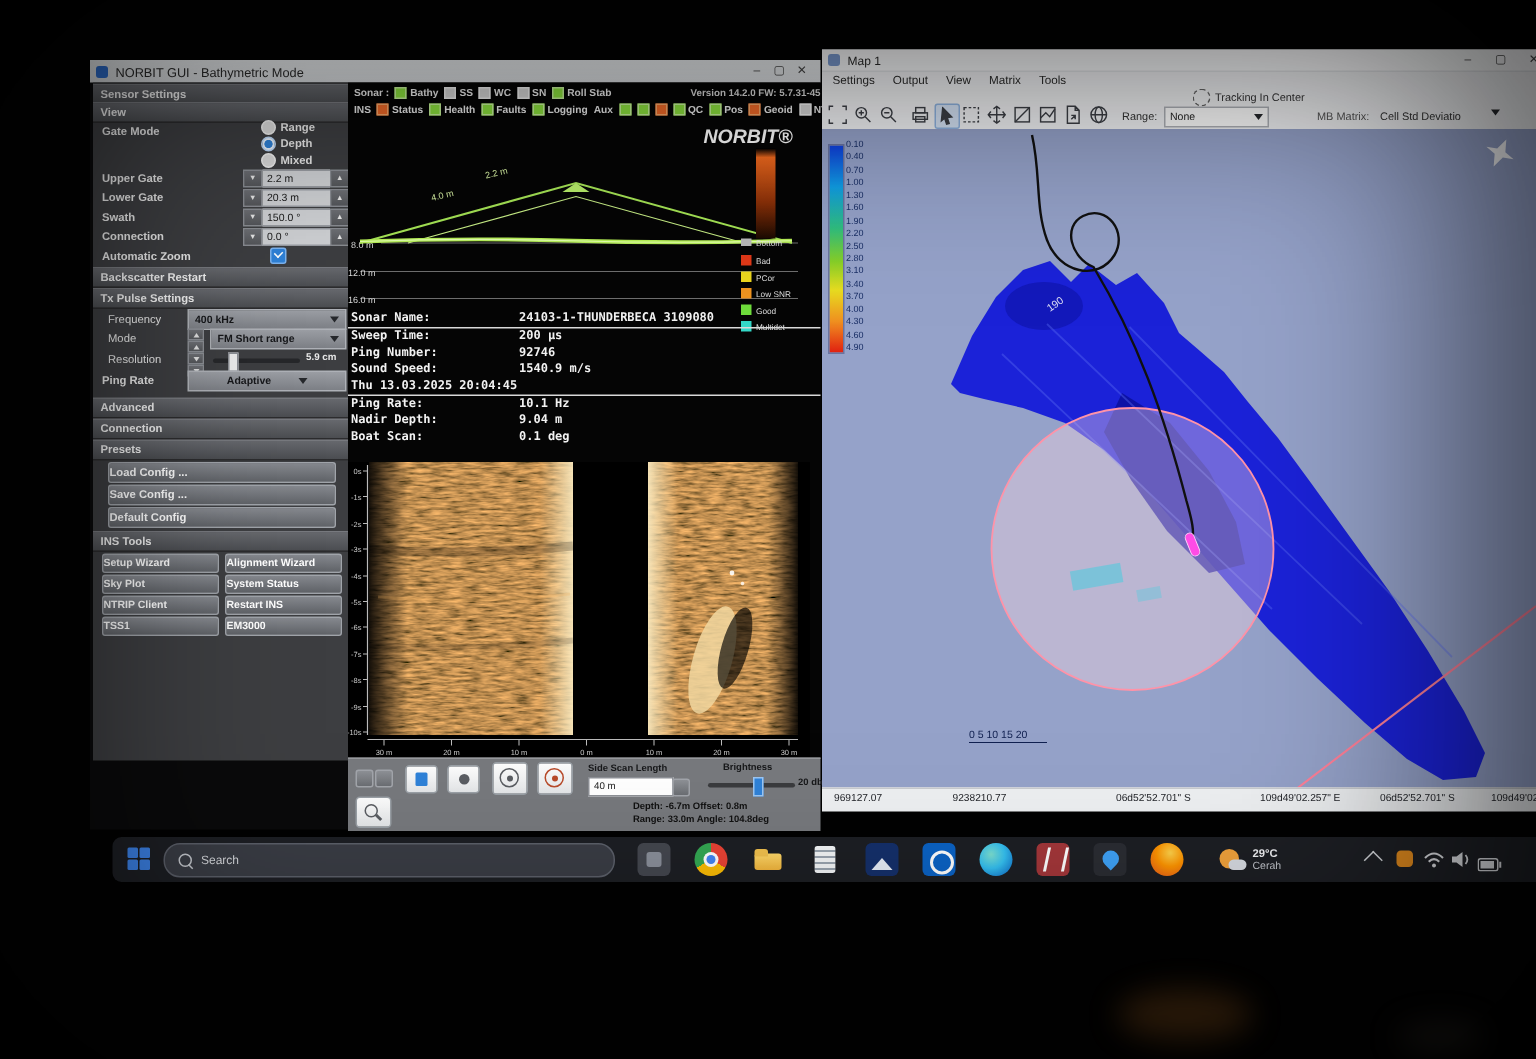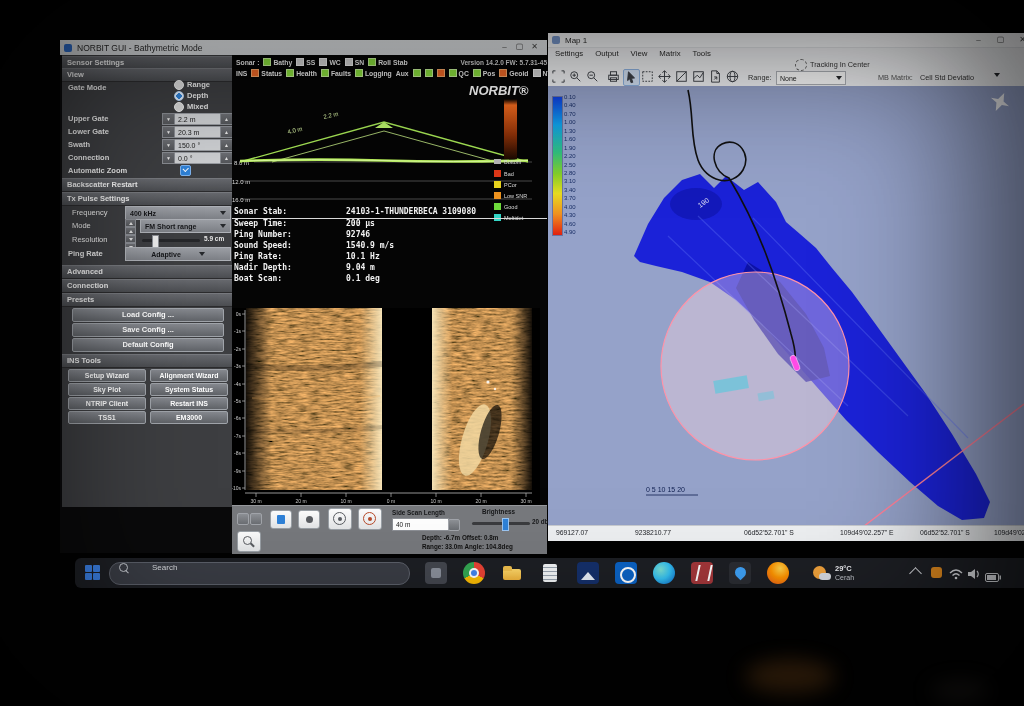--- a/index.html
+++ b/index.html
@@ -19,21 +19,21 @@
   .lbl{position:absolute;font-size:7.5px;font-weight:bold;color:#e9e9e9;white-space:nowrap;}
   .radio{position:absolute;width:8px;height:8px;border-radius:50%;background:#dcdcdc;border:1px solid #f2f2f2;}
   .radio.true{background:radial-gradient(circle at 50% 50%,#2f82d8 0 45%,#e9f3ff 52% 100%);border-color:#bcd8f8;}
   .spin{position:absolute;display:flex;height:12px;}
   .spin .sb{width:11px;background:linear-gradient(#6d6f74,#55575b);border:1px solid #8a8d93;color:#e8e8e8;font-size:5px;line-height:10px;text-align:center;}
   .spin .sv{width:42px;background:#cfd1d4;border-top:1px solid #9a9da3;border-bottom:1px solid #9a9da3;color:#1b1b1b;font-size:7px;line-height:11px;padding-left:3px;white-space:nowrap;}
   .cb{position:absolute;width:9px;height:9px;border-radius:2px;background:#2f82d8;border:1px solid #7eb4f0;}
   .cb i{position:absolute;left:2px;top:1px;width:4px;height:2.5px;border-left:1.4px solid #fff;border-bottom:1.4px solid #fff;transform:rotate(-45deg);}
   .dd{position:absolute;height:12px;background:linear-gradient(#9b9ea4,#7d8086);border:1px solid #aeb1b7;color:#16171a;font-size:7px;font-weight:bold;display:flex;align-items:center;justify-content:space-between;padding:0 4px;}
   .car{width:0;height:0;border-left:3px solid transparent;border-right:3px solid transparent;border-top:4px solid #26282c;}
-  .btn{position:absolute;background:linear-gradient(#85888e,#606368);border:1px solid #a0a4aa;border-radius:2px;color:#fff;font-size:7.5px;font-weight:bold;text-align:center;cursor:default;}
+  .btn{position:absolute;background:linear-gradient(#85888e,#606368);border:1px solid #a0a4aa;border-radius:2px;color:#fff;font-size:7.5px;font-weight:bold;text-align:left;cursor:default;}
   .stack{position:absolute;width:11px;display:flex;flex-direction:column;}
   .stack b{height:6px;background:linear-gradient(#6d6f74,#55575b);border:1px solid #8a8d93;position:relative;}
   .stack b i{position:absolute;left:2.5px;width:0;height:0;border-left:2.5px solid transparent;border-right:2.5px solid transparent;}
   .tri-up{top:1.5px;border-bottom:3px solid #ddd;}
   .tri-dn{top:1.5px;border-top:3px solid #ddd;}
   .slider{position:absolute;height:3px;background:#26272a;border-radius:2px;}
   .thumb{position:absolute;top:-4px;width:5px;height:11px;background:#ececec;border:1px solid #8b8e94;}
   .thumb.blue{background:#2f82d8;border-color:#9cc6f2;}
 
   
@@ -78,21 +78,21 @@
   .mstatus{left:0;top:492px;width:476px;height:15px;background:#eef0f2;border-top:1px solid #c9ccd0;}
   .mcell{position:absolute;top:3px;font-size:6.8px;color:#23252a;white-space:nowrap;}
   .cscale-bar{position:absolute;left:4px;top:10px;width:9px;height:138px;border:1px solid #6a74a0;background:linear-gradient(#1040e0,#10a0e8 20%,#30c080 40%,#86d028 56%,#e8dc20 70%,#f09020 85%,#e02010);}
   .cscale-labels{position:absolute;left:16px;top:8px;height:141px;display:flex;flex-direction:column;justify-content:space-between;}
   .cscale-labels div{font-size:6px;color:#1a2f66;line-height:6px;}
 
   
   .tbar{left:75px;top:558px;width:949px;height:30px;background:#1d1f24;border-radius:6px 0 0 6px;z-index:3;}
   .start{position:absolute;left:10px;top:7px;width:16px;height:16px;display:grid;grid-template-columns:7px 7px;grid-template-rows:7px 7px;gap:1px;}
   .start i{background:#3c82e8;border-radius:1px;}
-  .searchpill{position:absolute;left:34px;top:4px;width:290px;height:21px;border-radius:11px;background:#3a3d45;border:1px solid #5c606a;display:flex;color:#d8dade;font-size:8px;gap:24px;padding-left:9px;}
+  .searchpill{position:absolute;left:34px;top:4px;width:290px;height:21px;border-radius:11px;background:#3a3d45;border:1px solid #5c606a;display:flex;align-items:center;color:#d8dade;font-size:8px;gap:6px;padding-left:9px;}
   .mag{width:7px;height:7px;border:1.4px solid #c9ccd2;border-radius:50%;position:relative;}
   .mag::after{content:"";position:absolute;left:6px;top:6px;width:4px;height:1.4px;background:#c9ccd2;transform:rotate(45deg);transform-origin:0 0;}
   .tic{position:absolute;top:4px;width:22px;height:22px;border-radius:4px;}
   .tray-t{position:absolute;font-size:7px;color:#e8eaee;text-align:right;line-height:8px;white-space:nowrap;}
 </style>
 </head>
 <body>
 
 <div class="scene">
 
@@ -312,34 +312,38 @@
         <rect x="262" y="114" width="7" height="7" fill="#ef9420"></rect>
         <text x="272" y="120" font-size="5.5" fill="#dddddd">Low SNR</text>
         <rect x="262" y="125" width="7" height="7" fill="#6fdc3c"></rect>
         <text x="272" y="131" font-size="5.5" fill="#dddddd">Good</text>
         <rect x="262" y="136" width="7" height="7" fill="#34d8c8"></rect>
         <text x="272" y="142" font-size="5.5" fill="#dddddd">Multidet</text>
       </svg>
 
       <div class="abs" style="left:0;top:152px;width:315px">
         <div class="ro ul">
-            <span class="rl">Sonar Stab:</span>
+            <span class="rl">Sonar Name:</span>
             <span class="rv">24103-1-THUNDERBECA 3109080</span>
           </div>
         <div class="ro">
             <span class="rl">Sweep Time:</span>
             <span class="rv">200 µs</span>
           </div>
         <div class="ro">
             <span class="rl">Ping Number:</span>
             <span class="rv">92746</span>
           </div>
         <div class="ro">
             <span class="rl">Sound Speed:</span>
             <span class="rv">1540.9 m/s</span>
+          </div>
+        <div class="ro ul">
+            <span class="rl">Thu 13.03.2025 20:04:45</span>
+            <span class="rv"></span>
           </div>
         <div class="ro">
             <span class="rl">Ping Rate:</span>
             <span class="rv">10.1 Hz</span>
           </div>
         <div class="ro">
             <span class="rl">Nadir Depth:</span>
             <span class="rv">9.04 m</span>
           </div>
         <div class="ro">

